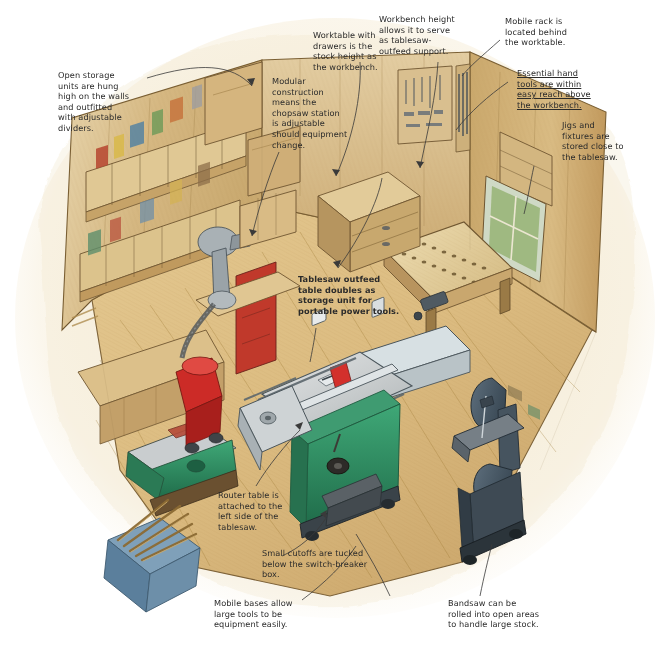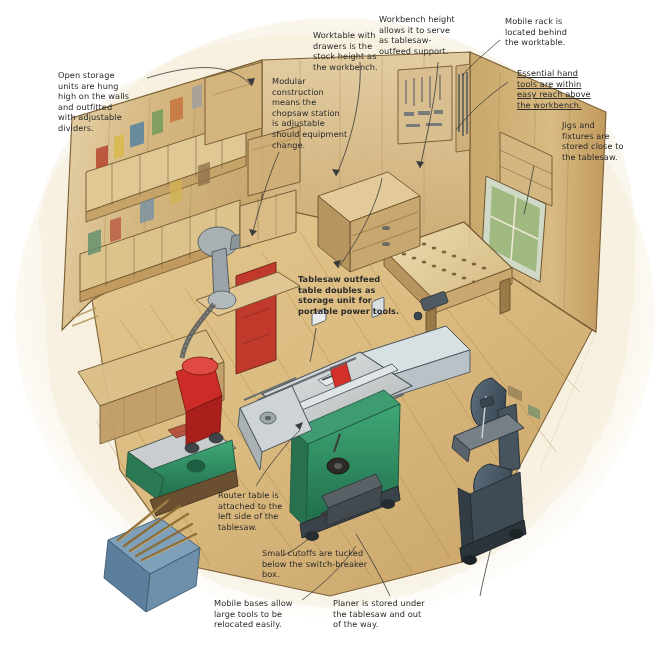--- a/index.html
+++ b/index.html
@@ -520,20 +520,20 @@
 attached to the
 left side of the
 tablesaw.</div>
 
   <div class="callout" style="left:222px; top:548px; width:122px;margin-left:40px;">Small cutoffs are tucked
 below the switch-breaker
 box.</div>
 
   <div class="callout" style="left:214px; top:598px; width:112px;">Mobile bases allow
 large tools to be
-relocated easily.</div>
-
-  <div class="callout" style="left:333px; top:598px; width:118px;">Planer is stored under
-the tablesaw and out
-of the way.</div>
-
+equipment easily.</div>
+
+
+  <div class="callout" style="left:448px; top:598px; width:122px;">Bandsaw can be
+rolled into open areas
+to handle large stock.</div>
 
 </div>
 
 </body></html>

